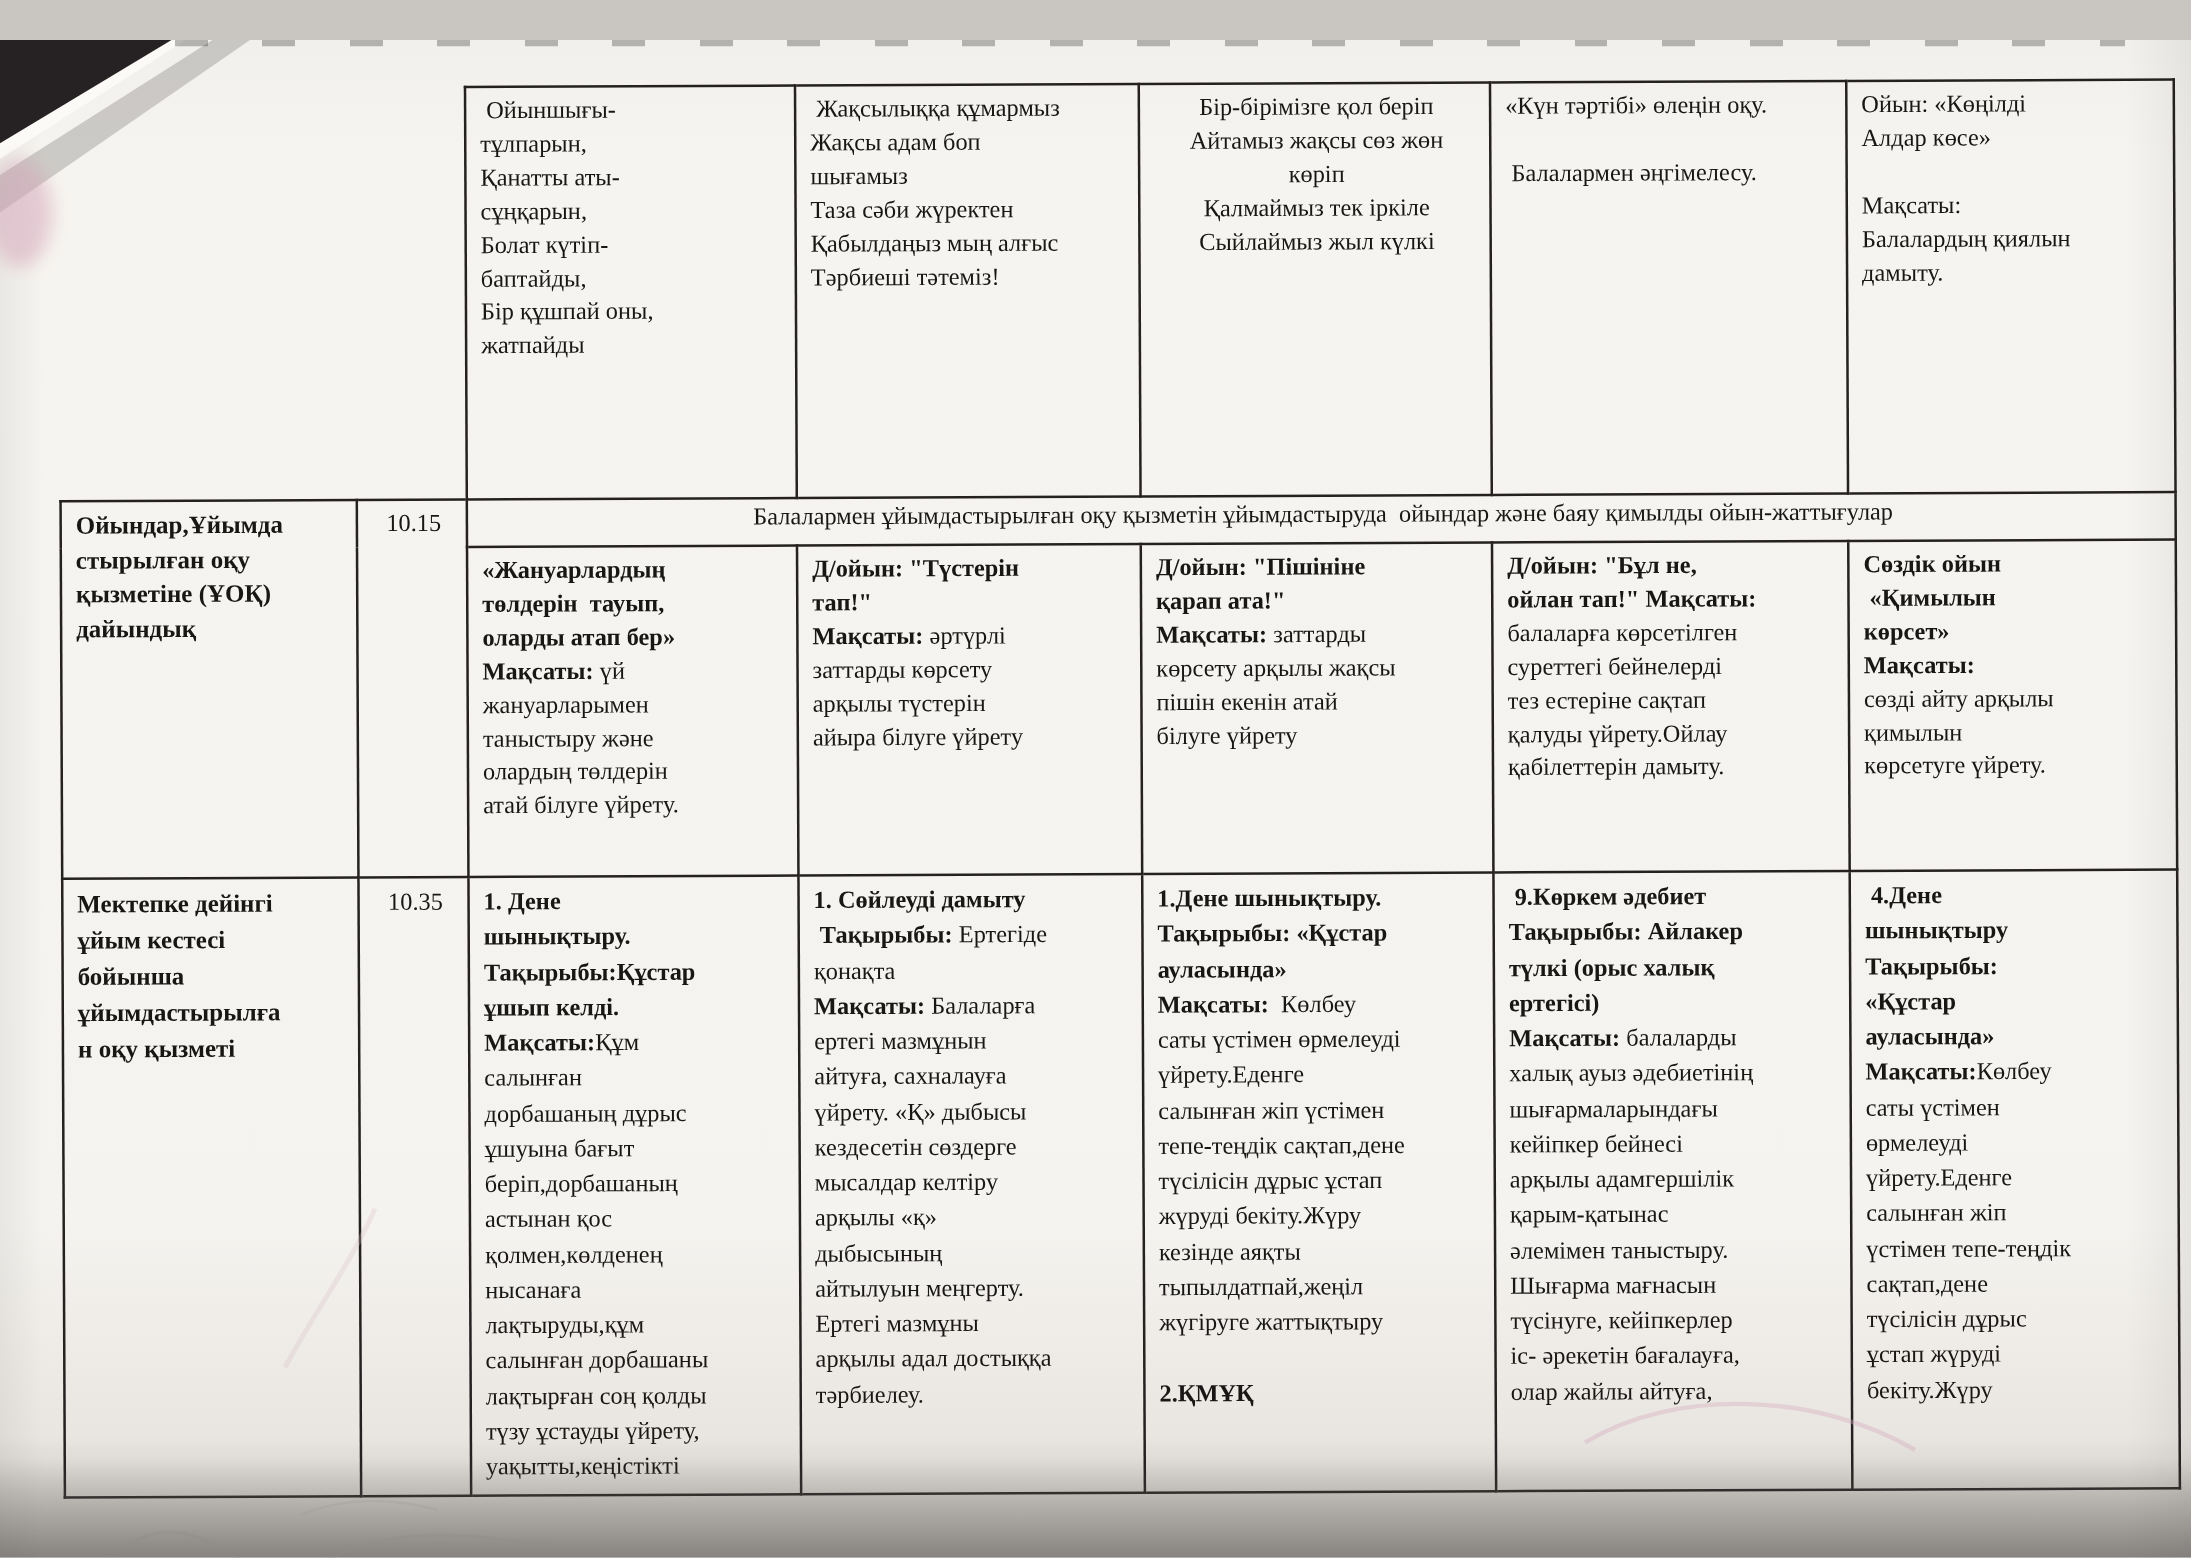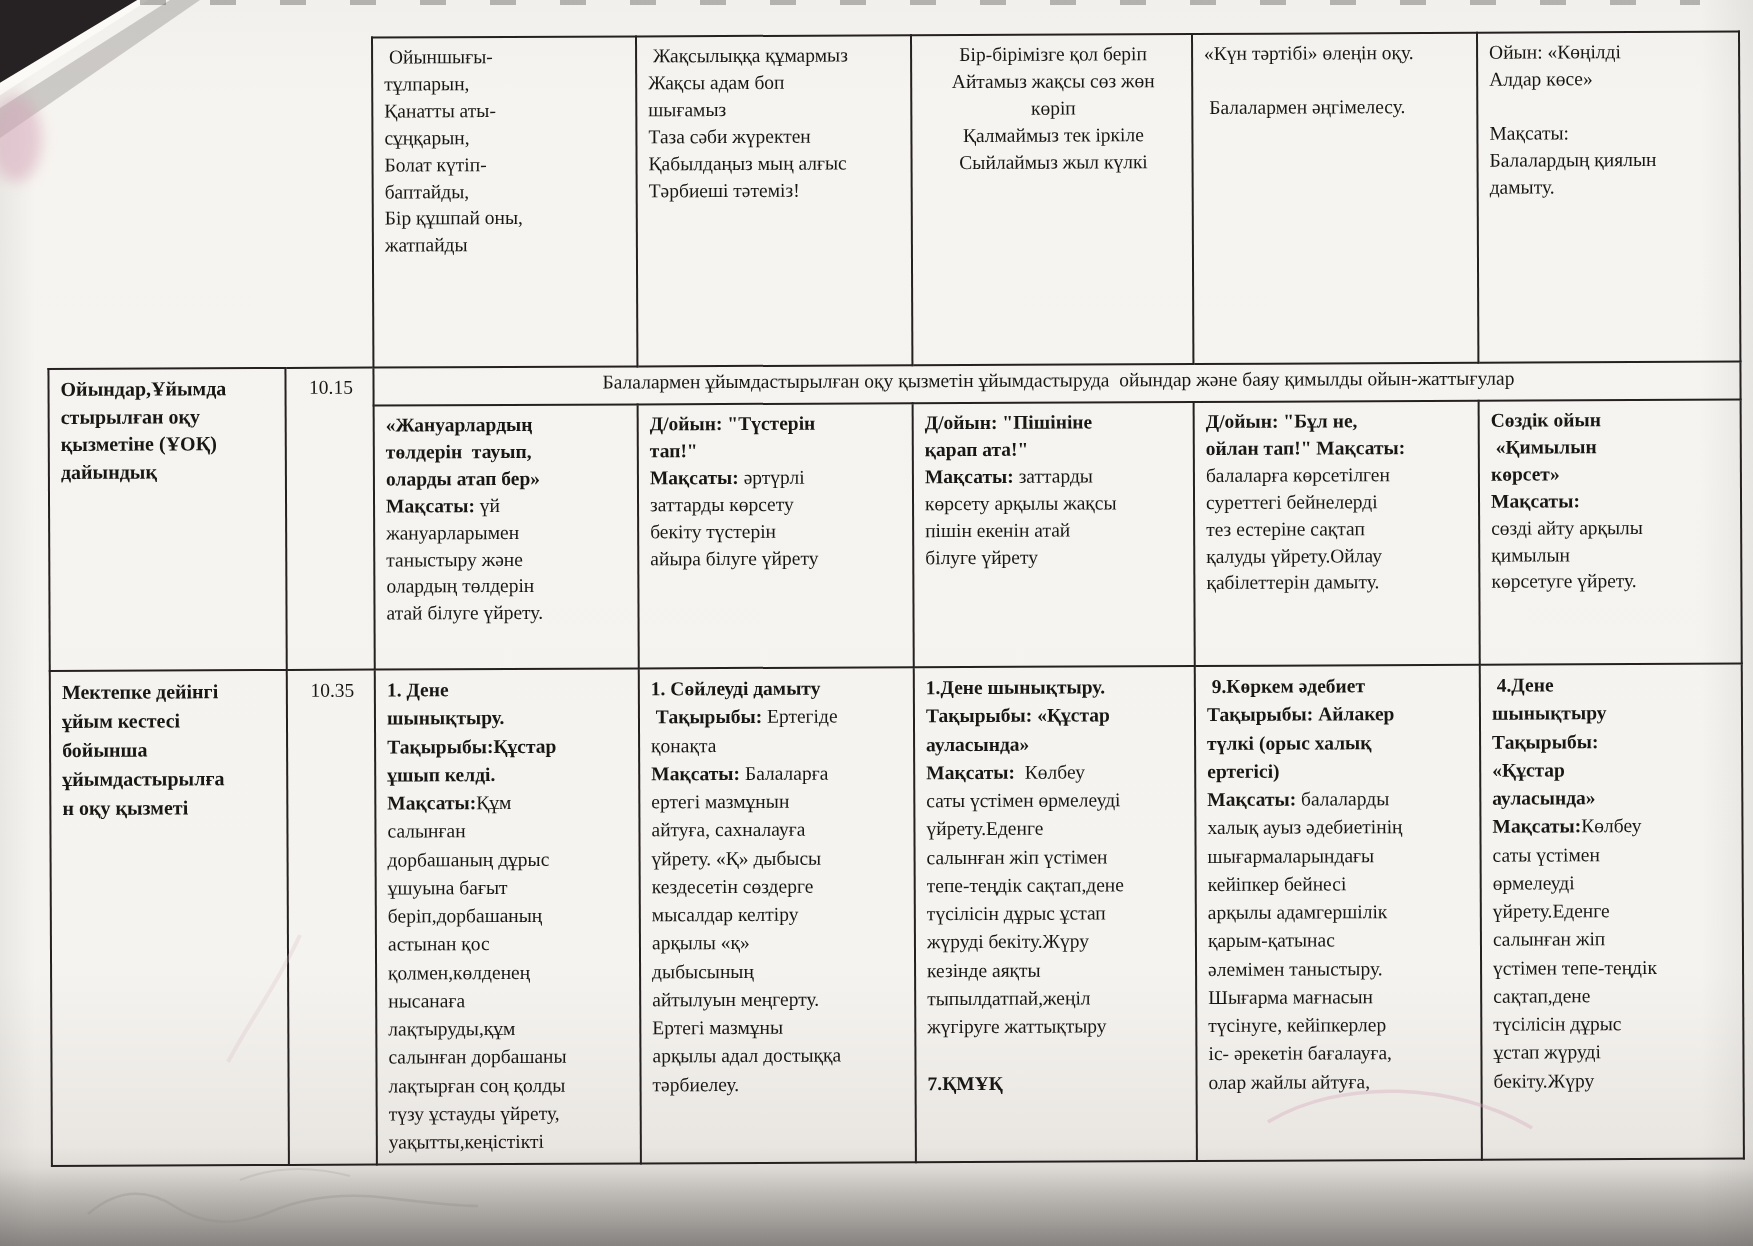--- a/index.html
+++ b/index.html
@@ -6,20 +6,21 @@
   body{
     width:1753px;height:1246px;overflow:hidden;position:relative;
     background:#c9c6c2;
     font-family:"Liberation Serif","DejaVu Serif",serif;
   }
   .page{
     position:absolute;inset:0;
     background:
       linear-gradient(90deg, rgba(0,0,0,.05) 0%, rgba(0,0,0,0) 2%, rgba(0,0,0,0) 97%, rgba(0,0,0,.06) 100%),
       linear-gradient(180deg, #f2f0ec 0%, #f6f4f0 8%, #f5f3ef 78%, #e9e6e2 92%, #c2bfbb 98%, #aeaba7 100%);
+    margin-top: 32px;
   }
   
   .corner-dark{position:absolute;top:0;left:0;width:196px;height:106px;background:#262122;
     clip-path:polygon(0 0,70% 0,0 78%);}
   .corner-fold-white{position:absolute;top:0;left:0;width:212px;height:122px;background:#fbfaf7;
     clip-path:polygon(52% 0,70% 0,0 78%,0 47%);}
   .corner-shadow{position:absolute;top:0;left:0;width:250px;height:150px;background:#7e7a78;opacity:.35;
     clip-path:polygon(68% 0,80% 0,0 92%,0 72%);}
   .corner-pink{position:absolute;top:96px;left:-10px;width:52px;height:86px;border-radius:50%;
     background:#d7a9bb;opacity:.55;filter:blur(7px);}
@@ -116,21 +117,21 @@
 оларды атап бер»
 Мақсаты: </span><span>үй
 жануарларымен
 таныстыру және
 олардың төлдерін
 атай білуге үйрету.</span></td>
         <td class="cell"><span class="b">Д/ойын: "Түстерін
 тап!"
 Мақсаты: </span><span>әртүрлі
 заттарды көрсету
-бекіту түстерін
+арқылы түстерін
 айыра білуге үйрету</span></td>
         <td class="cell"><span class="b">Д/ойын: "Пішініне
 қарап ата!"
 Мақсаты: </span><span>заттарды
 көрсету арқылы жақсы
 пішін екенін атай
 білуге үйрету</span></td>
         <td class="cell"><span class="b">Д/ойын: "Бұл не,
 ойлан тап!" Мақсаты:
 </span><span>балаларға көрсетілген
@@ -192,21 +193,21 @@
 саты үстімен өрмелеуді
 үйрету.Еденге
 салынған жіп үстімен
 тепе-теңдік сақтап,дене
 түсілісін дұрыс ұстап
 жүруді бекіту.Жүру
 кезінде аяқты
 тыпылдатпай,жеңіл
 жүгіруге жаттықтыру
 
-</span><span class="b">7.ҚМҰҚ</span></td>
+</span><span class="b">2.ҚМҰҚ</span></td>
         <td class="cell"><span class="b"> 9.Көркем әдебиет
 Тақырыбы: Айлакер
 түлкі (орыс халық
 ертегісі)
 Мақсаты: </span><span>балаларды
 халық ауыз әдебиетінің
 шығармаларындағы
 кейіпкер бейнесі
 арқылы адамгершілік
 қарым-қатынас

